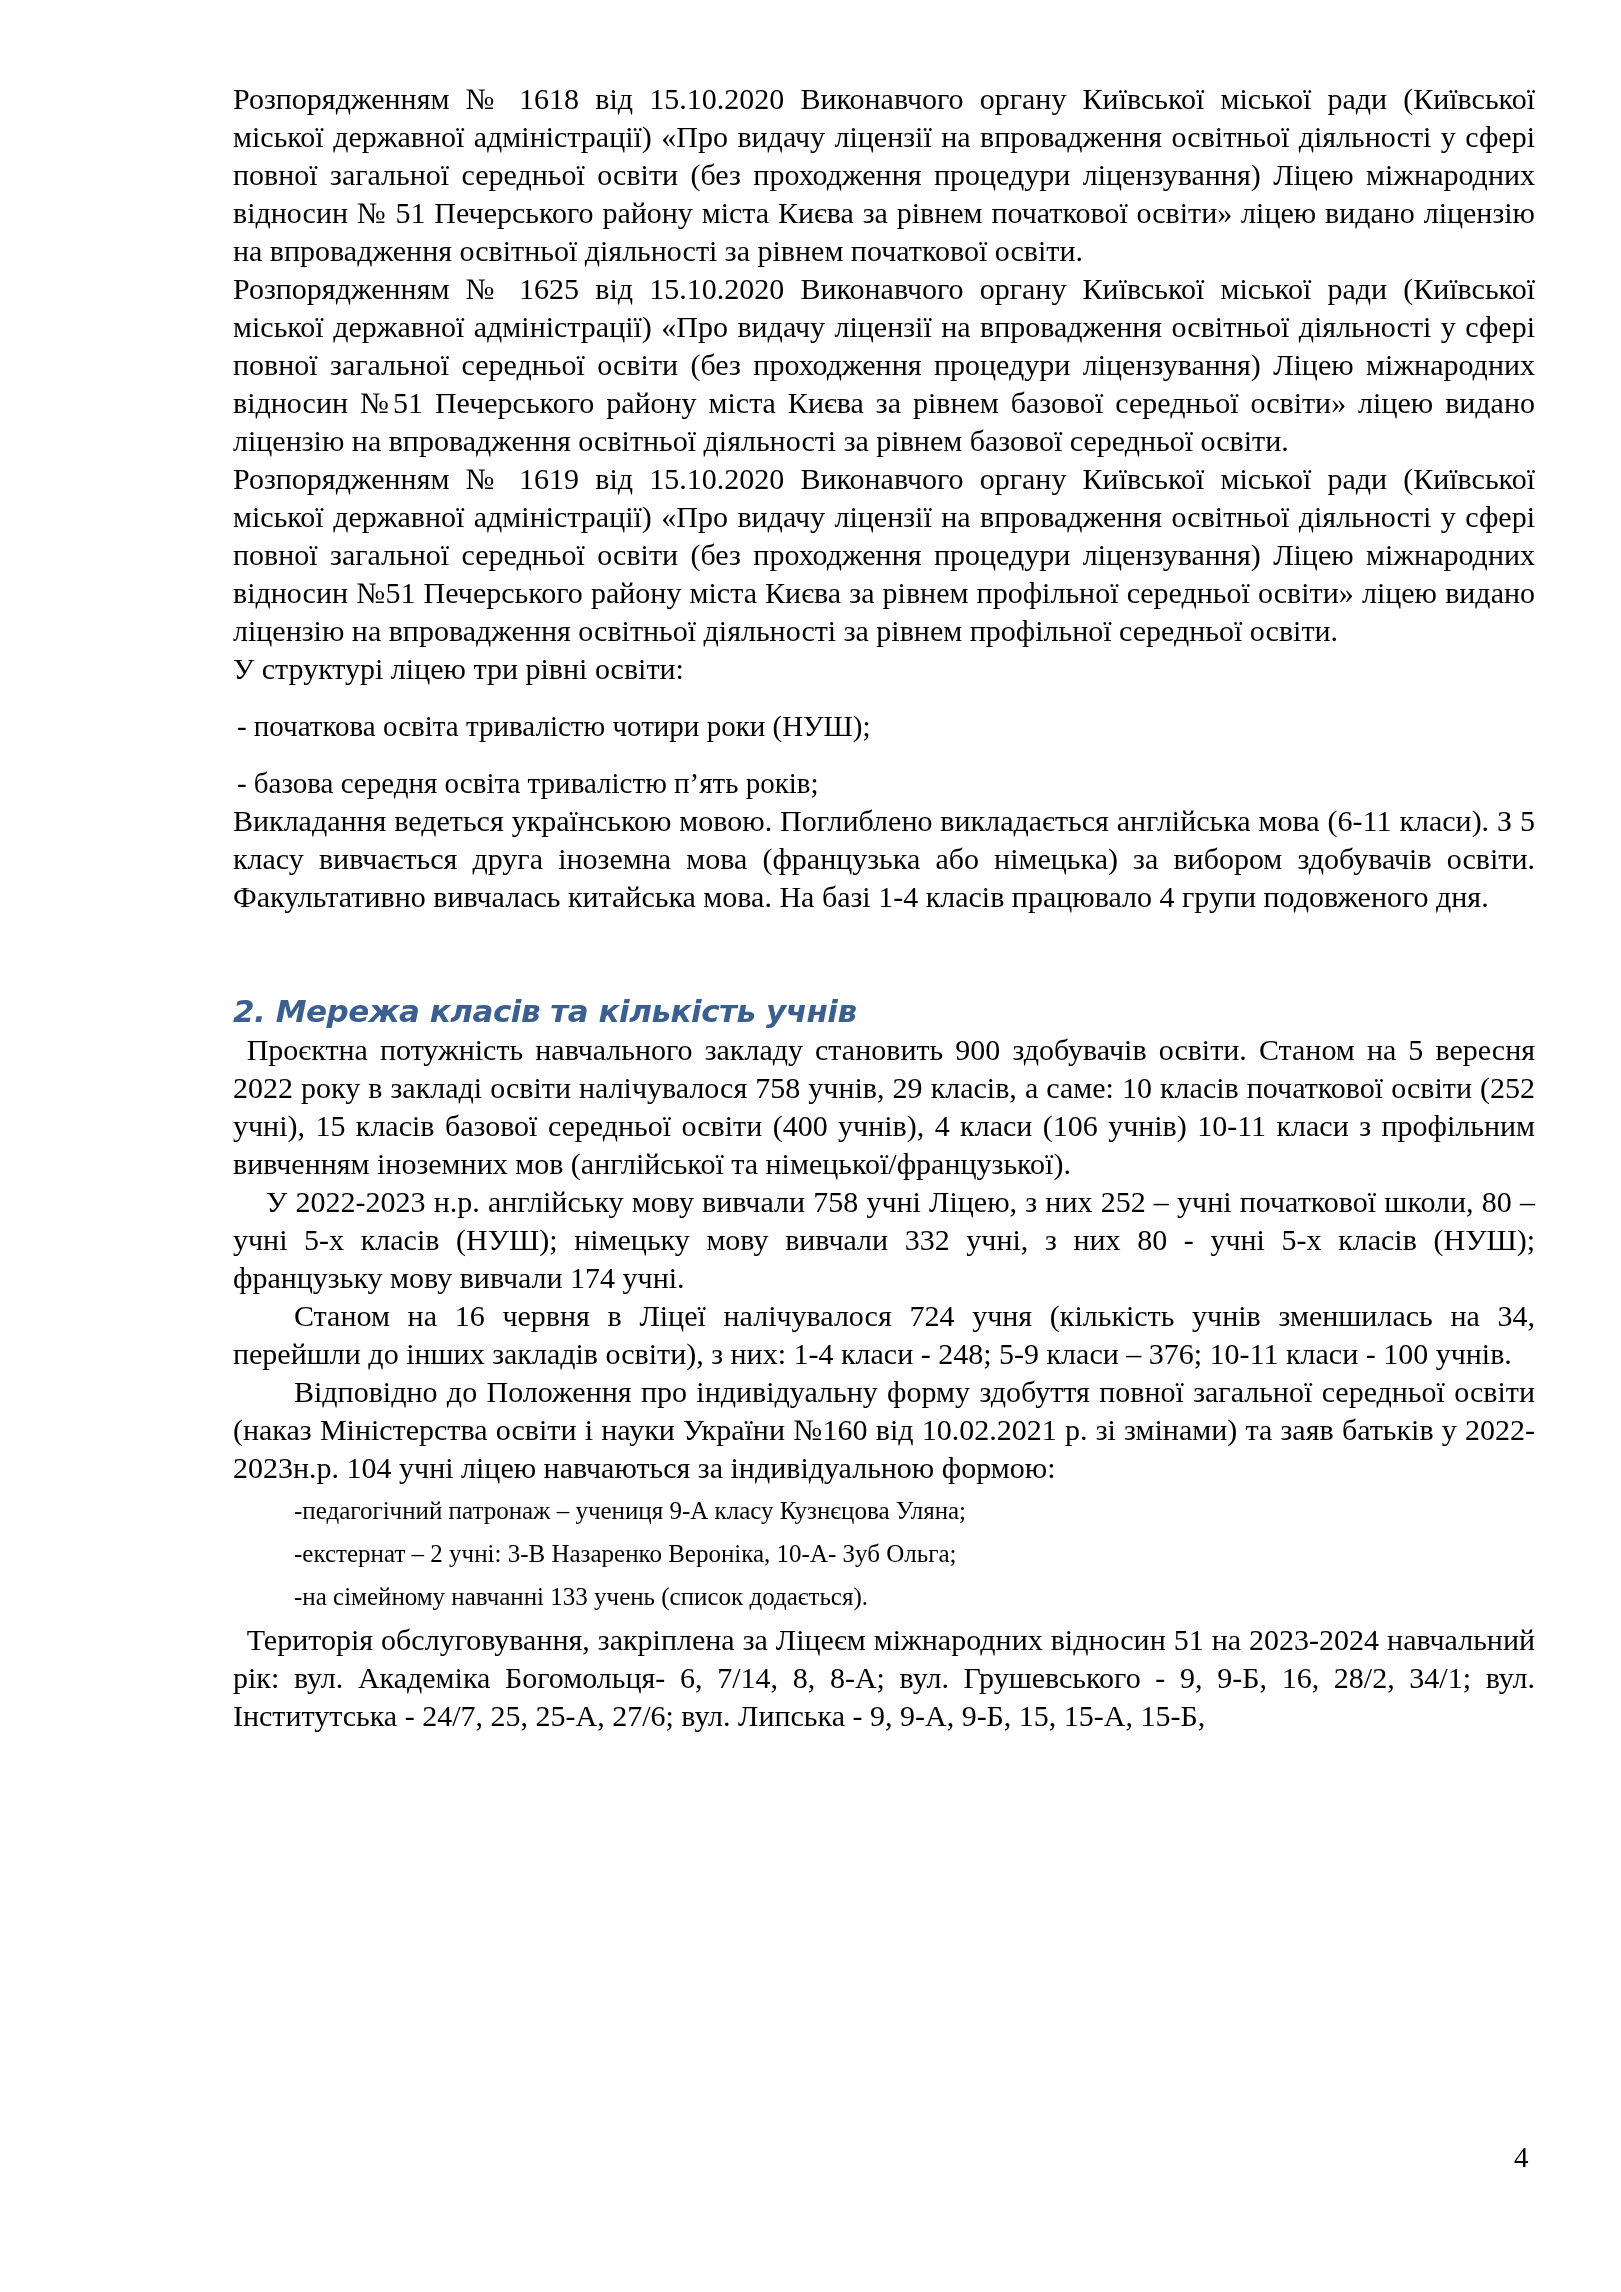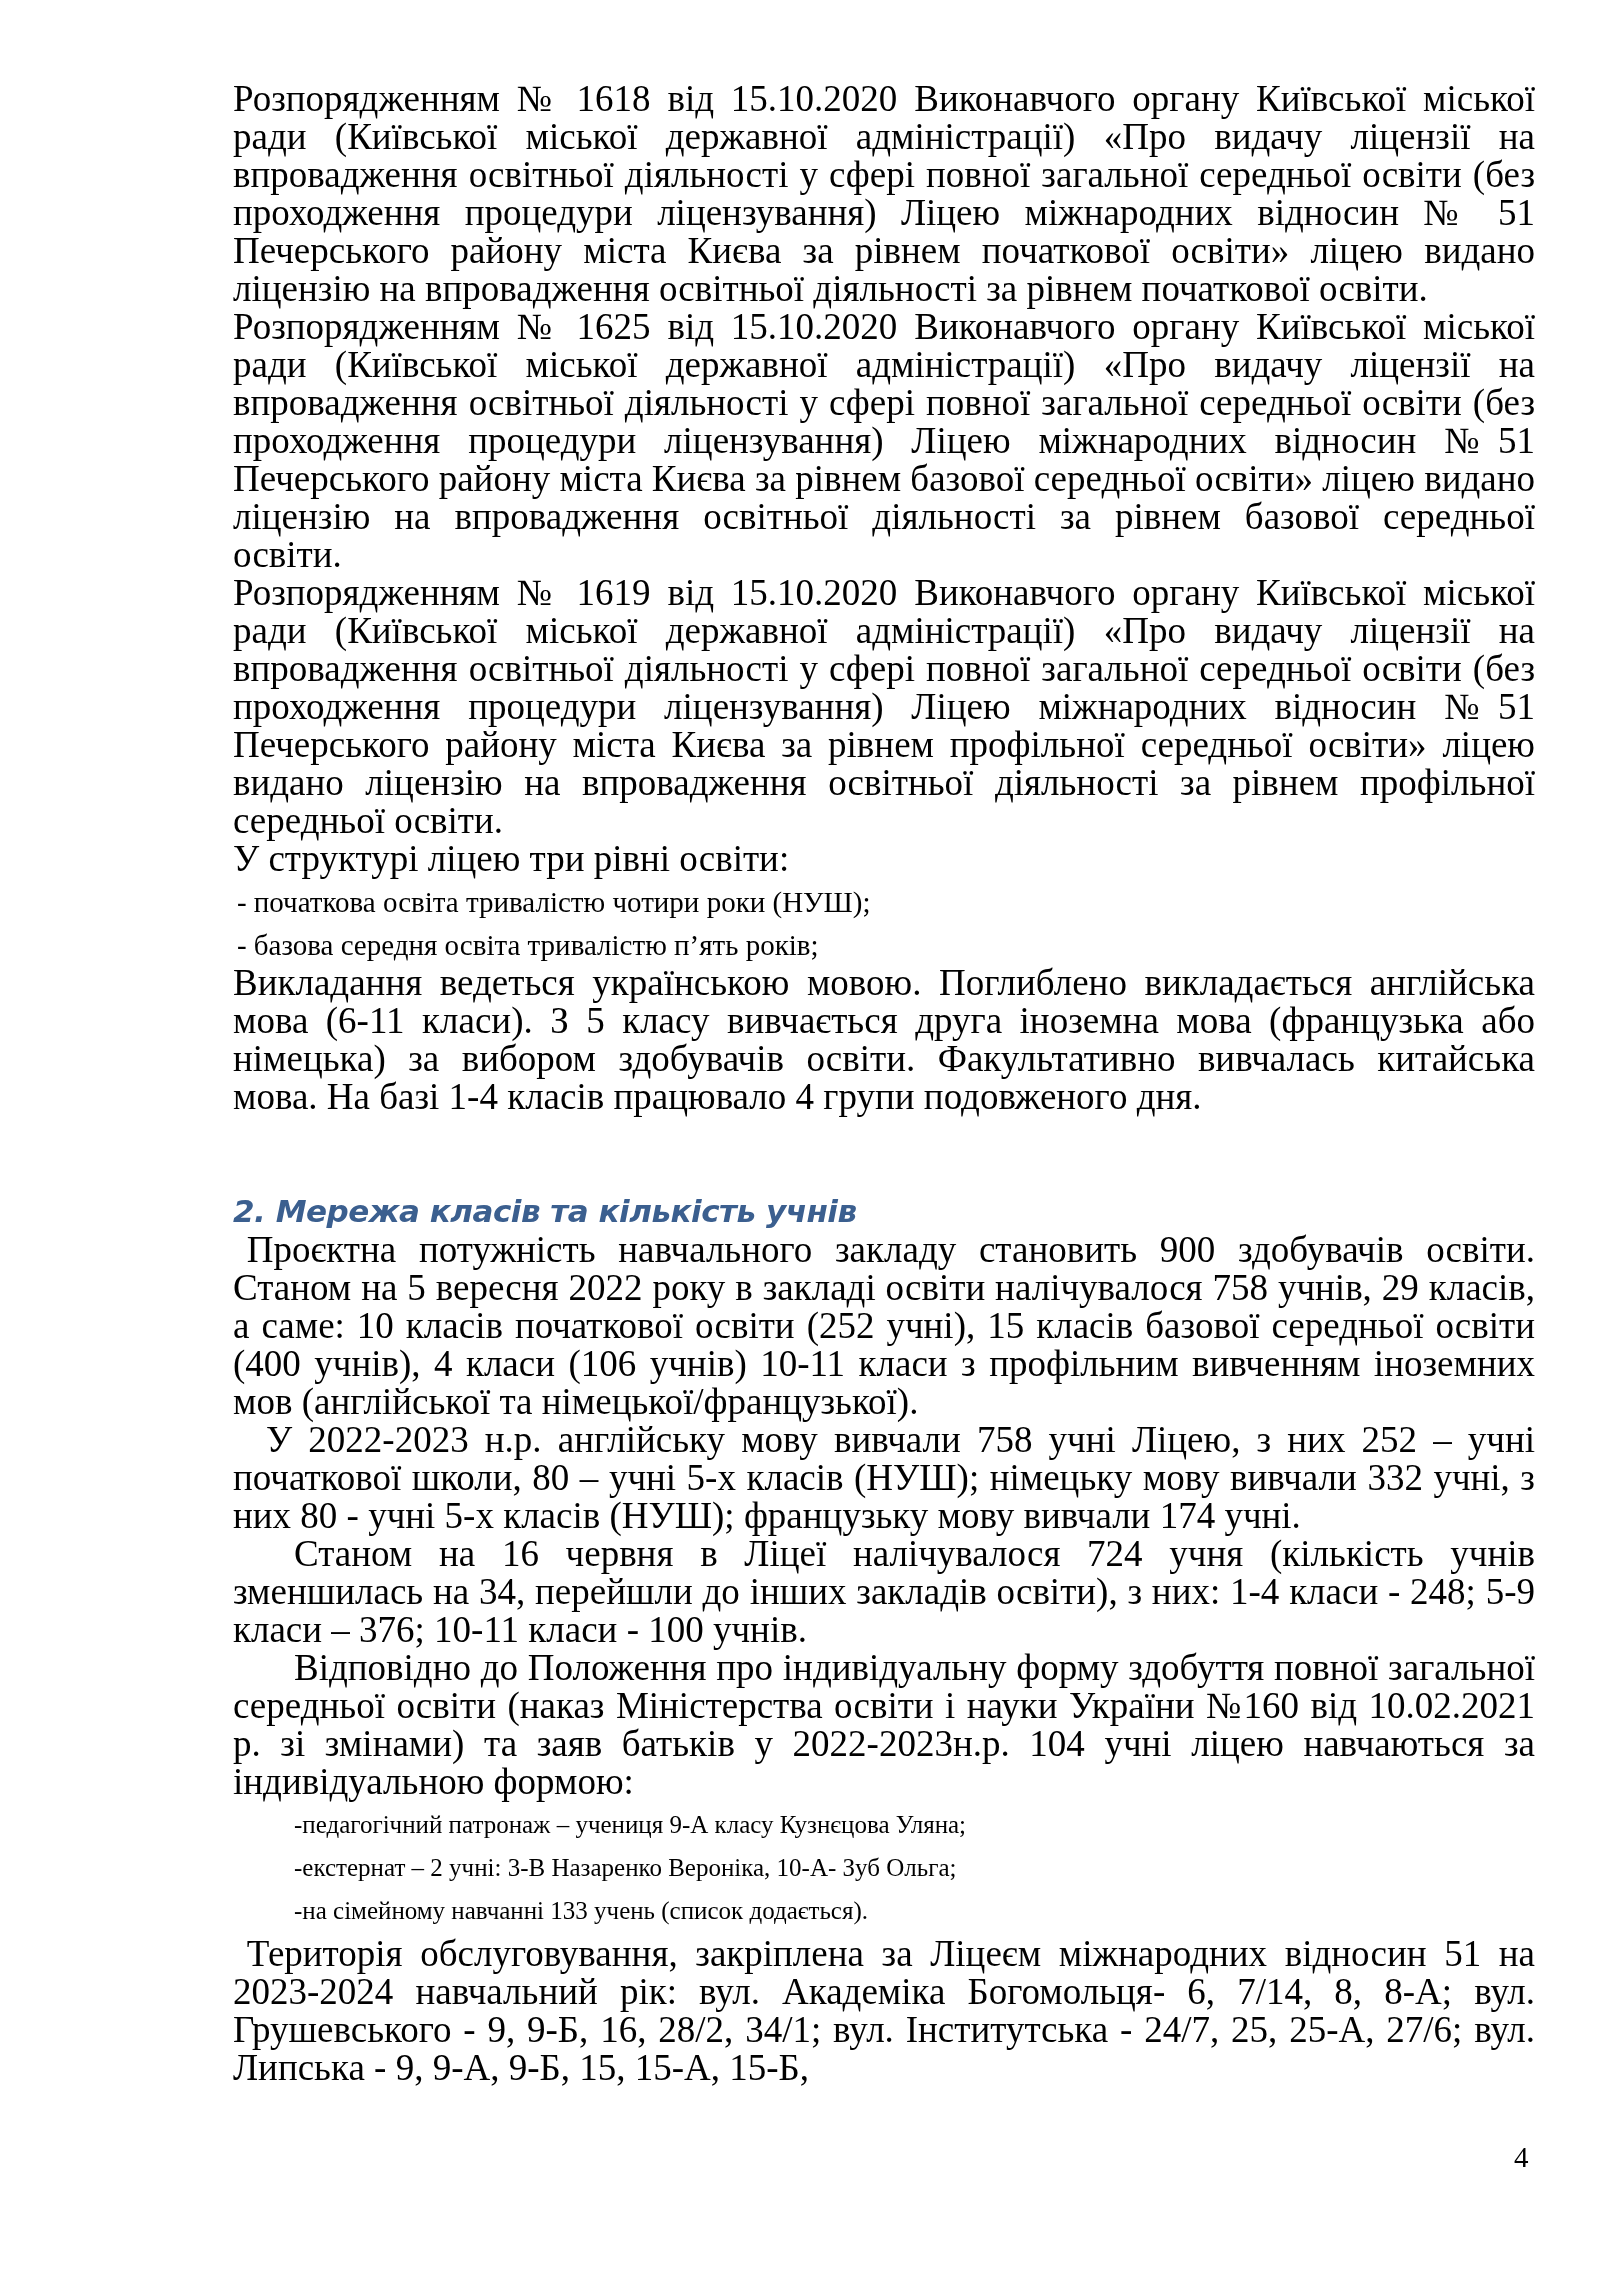--- a/index.html
+++ b/index.html
@@ -15,36 +15,36 @@
       font-family: "Liberation Serif", "DejaVu Serif", serif;
       color: #000000;
     }
     .page {
       position: absolute;
       left: 233px;
       top: 80px;
       width: 1302px;
     }
     .p {
-      font-size: 37px;
+      font-size: 30px;
       line-height: 38px;
       margin: 0;
       text-align: justify;
     }
     .p.last-left { text-align-last: left; }
     .p.indent-small { text-indent: 13.7px; }
     .p.indent-mid { text-indent: 33px; }
     .p.indent-big { text-indent: 61px; }
     .bullet {
       font-size: 29px;
       line-height: 38px;
       margin: 0;
       padding-left: 3.9px;
     }
-    .bullet.spaced { margin-top: 5px; }
+    .bullet.spaced { margin-top: 19px; }
     .sub-item {
       font-size: 25px;
       line-height: 38px;
       margin: 0 0 4.9px 0;
       padding-left: 61px;
     }
     .gap-sm { margin-top: 4.9px; }
     .gap-md { margin-top: 0; }
     .heading {
       font-family: "DejaVu Sans", "Liberation Sans", sans-serif;

